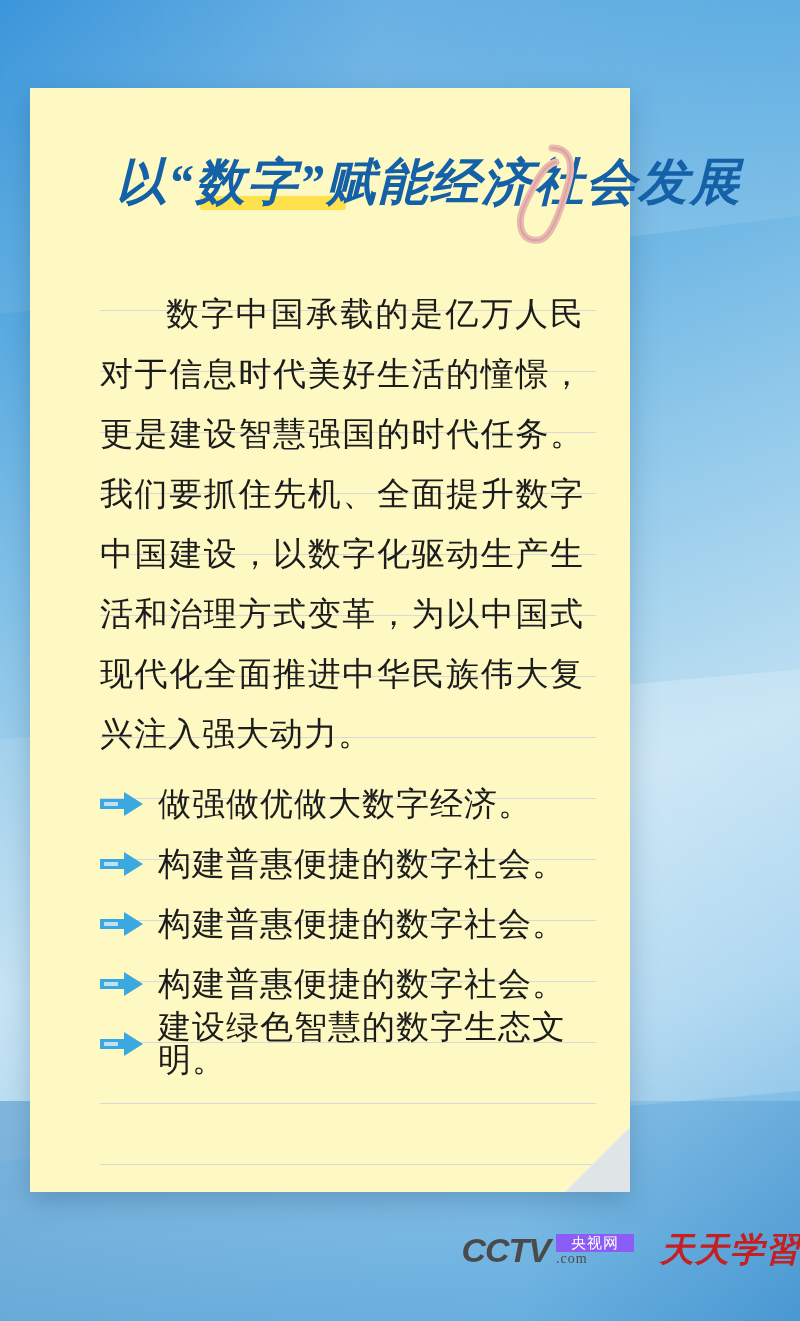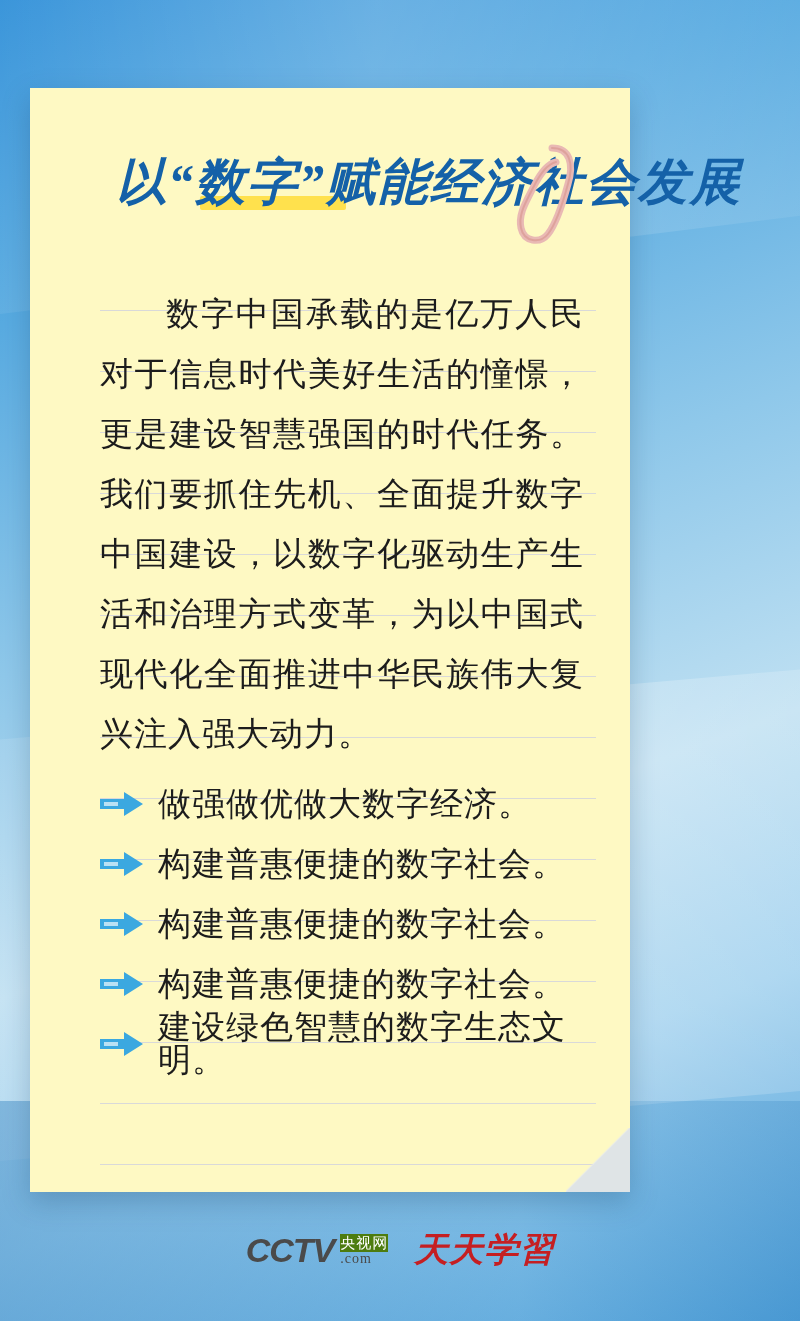--- a/index.html
+++ b/index.html
@@ -164,21 +164,21 @@
 
   
   .footer {
     position: absolute;
     left: 0;
     right: 0;
     bottom: 36px;
     height: 70px;
     display: flex;
     align-items: center;
-    justify-content: center;
+    justify-content: flex-end;
     gap: 26px;
   }
   .cctv-logo {
     display: flex;
     align-items: center;
     gap: 6px;
   }
   .cctv-mark {
     font-family: "Liberation Sans", sans-serif;
     font-weight: bold;
@@ -189,22 +189,22 @@
   }
   .cctv-sub {
     display: flex;
     flex-direction: column;
     line-height: 1.05;
   }
   .cctv-cn {
     font-family: "Liberation Sans", sans-serif;
     font-size: 15px;
     color: #ffffff;
-    background: #4d7c0f;
-    padding: 1px 0;
+    background: #8b5cf6;
+    padding: 1px 15px;
     letter-spacing: 1px;
   }
   .cctv-dotcom {
     font-family: Liberation Serif, serif;
     font-size: 14px;
     color: #4a4a4a;
     letter-spacing: 1px;
   }
   .brand-red {
     font-family: "Liberation Serif", serif;

